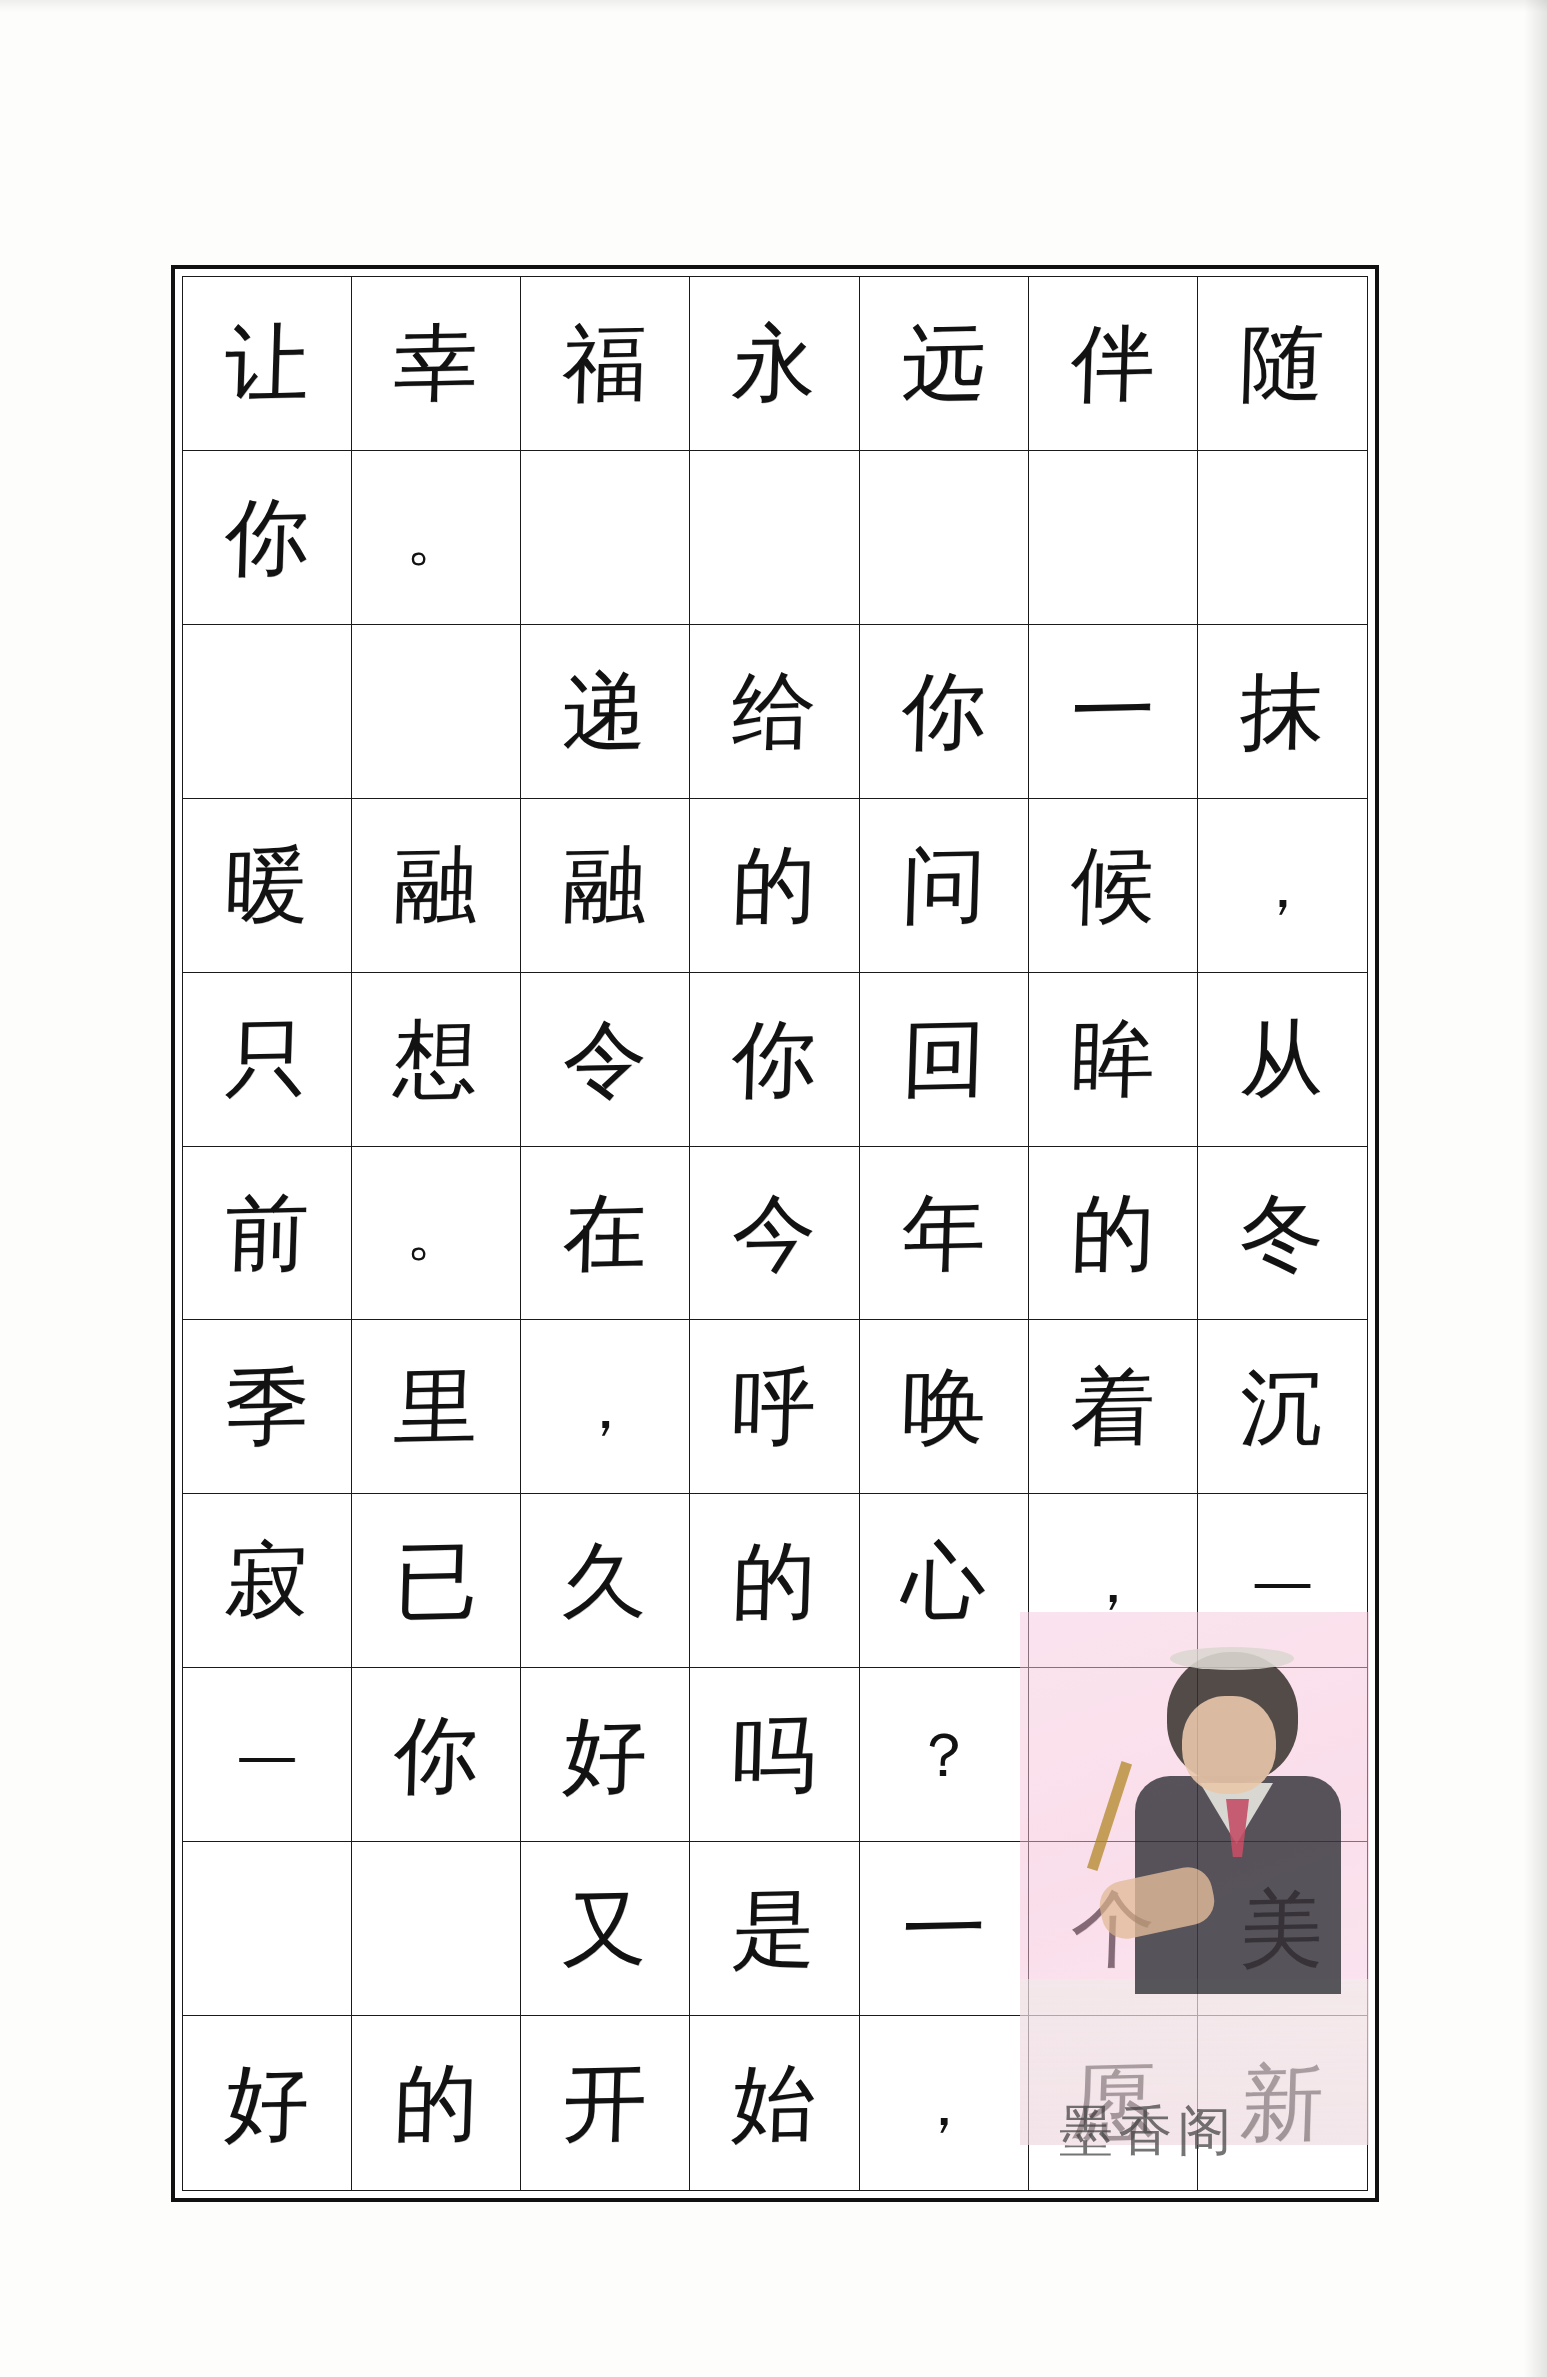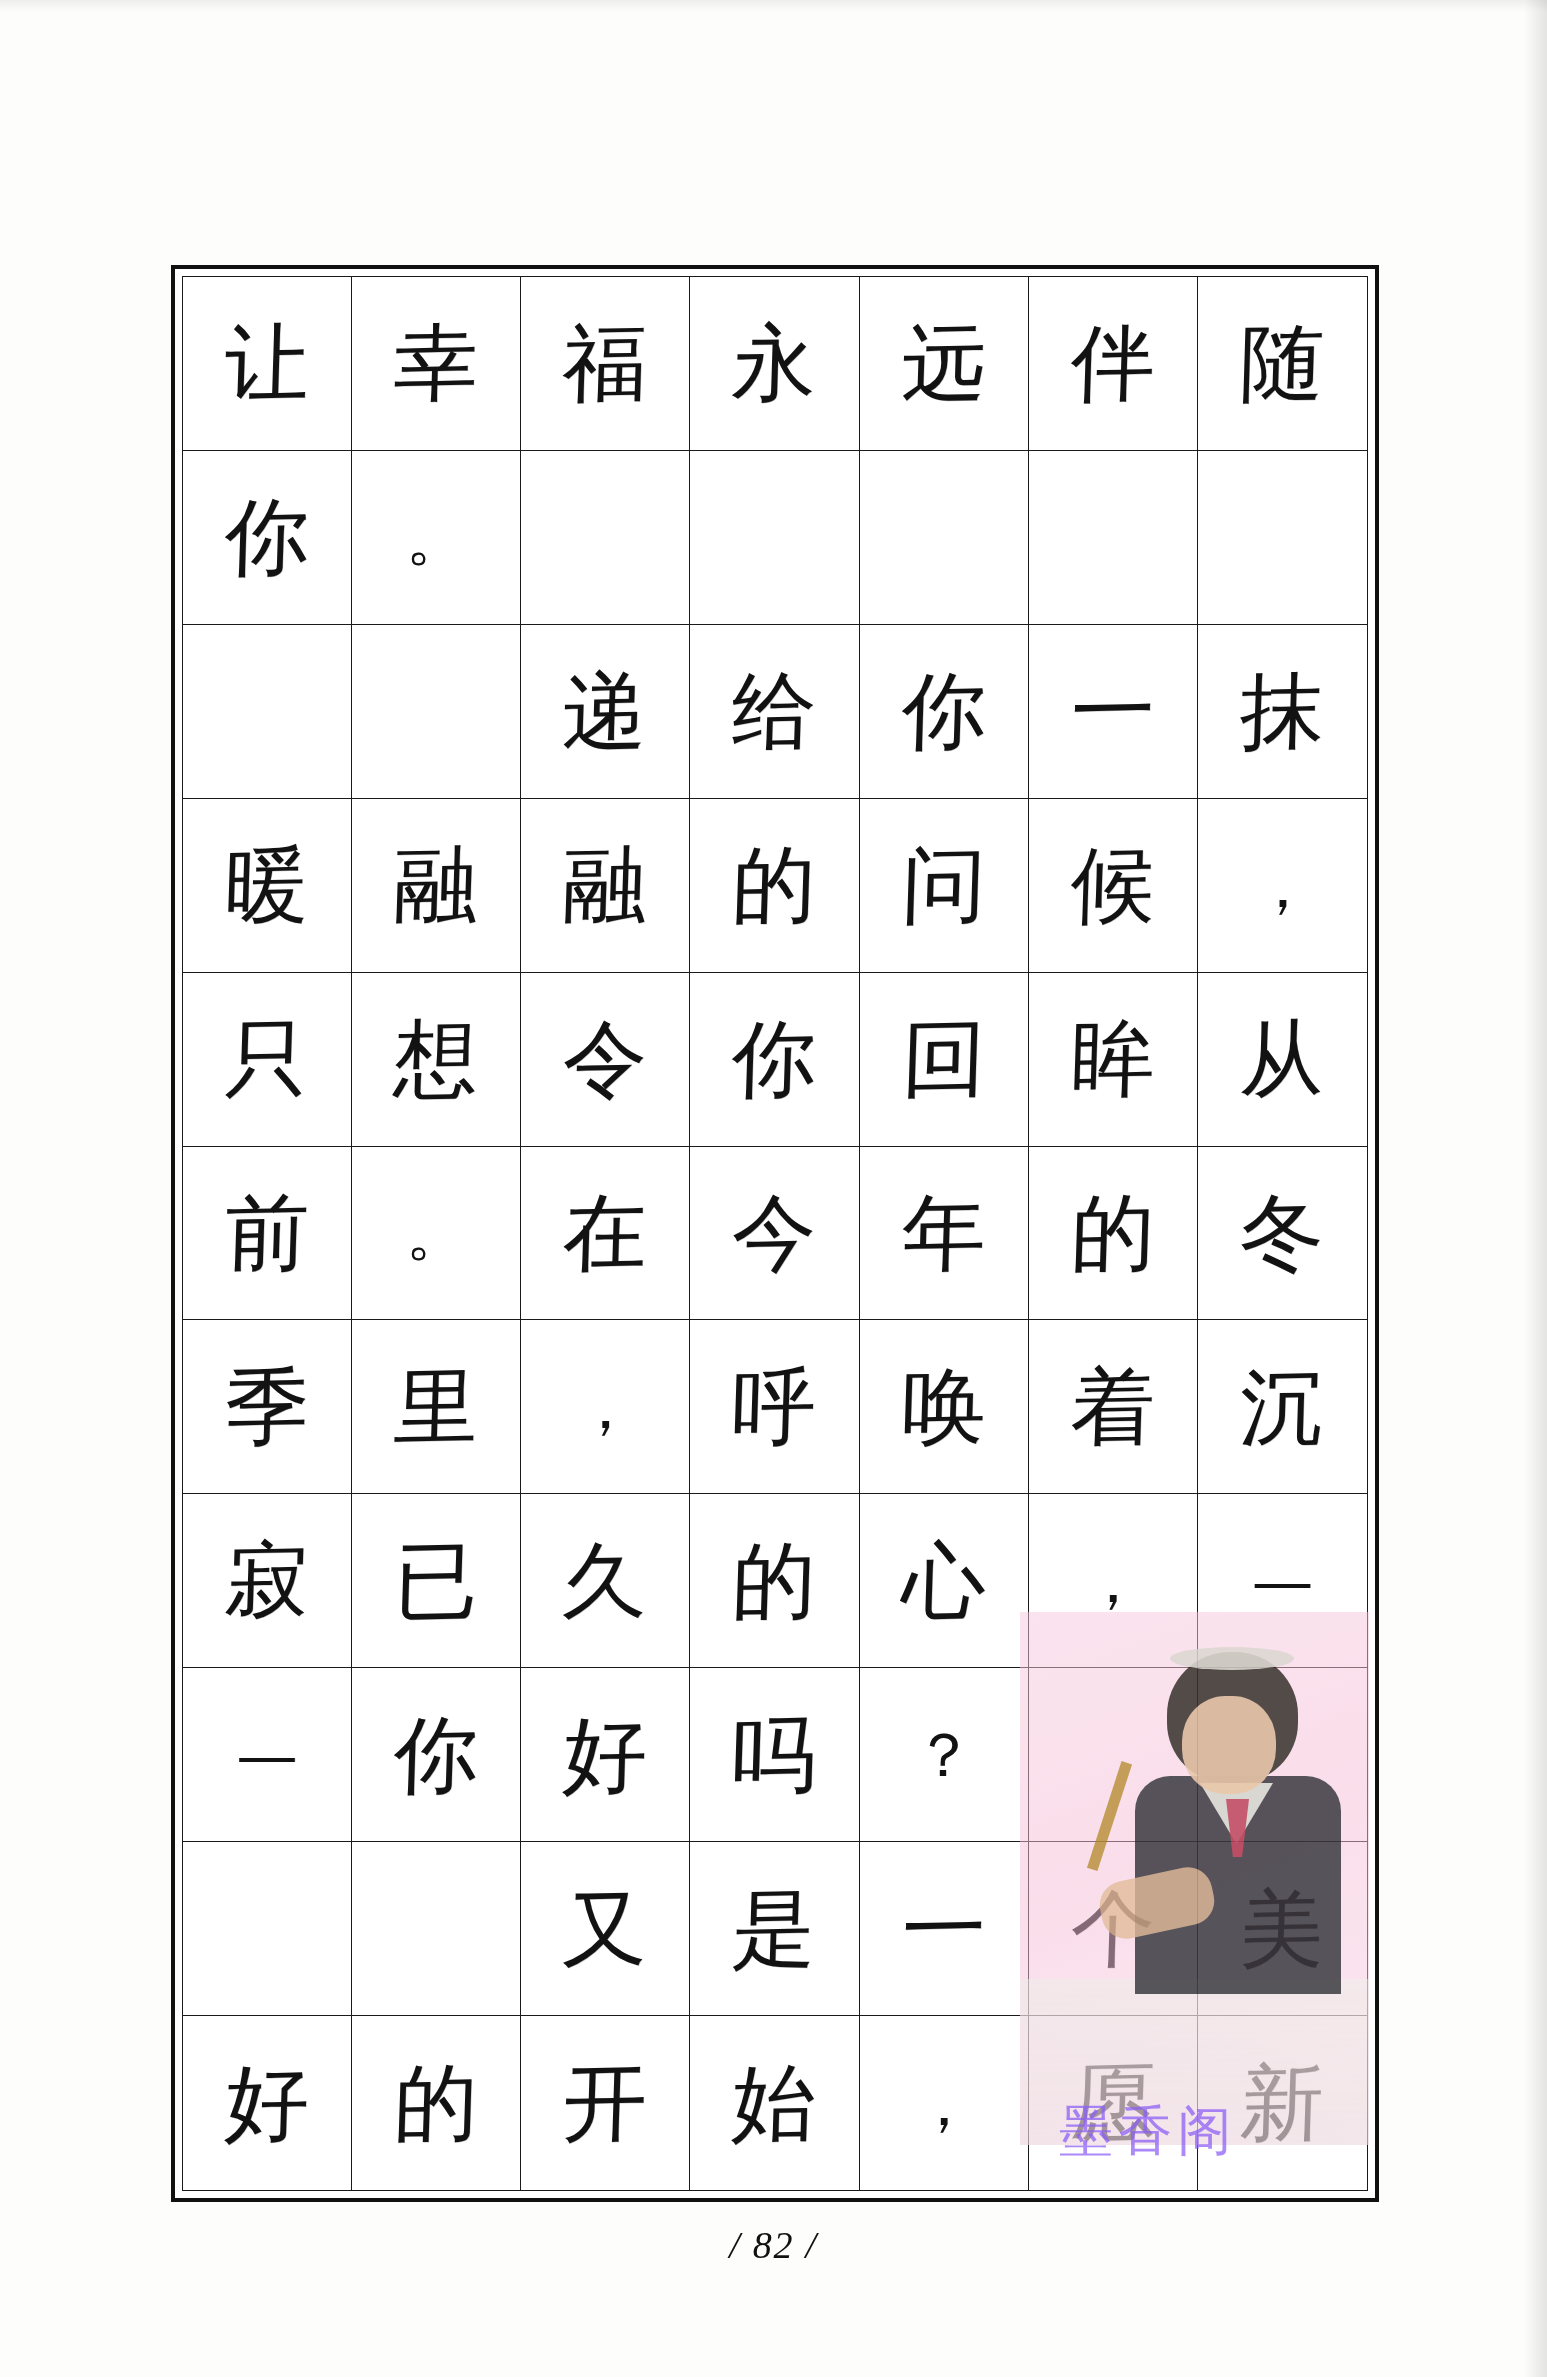--- a/index.html
+++ b/index.html
@@ -212,21 +212,21 @@
   }
 
   
   .studio-mark {
     position: absolute;
     left: 1059px;
     top: 2095px;
     font-family: Liberation Sans, sans-serif;
     font-size: 54px;
     letter-spacing: 5.2px;
-    color: #8b5cf6;
+    color: #404040;
     opacity: 0.72;
     white-space: nowrap;
   }
 </style>
 </head>
 <body>
 
 <div class="page">
   <div class="scan-edge-top"></div>
   <div class="scan-edge-right"></div>
@@ -453,15 +453,14 @@
     <div class="collar"></div>
     <div class="tie"></div>
     <div class="child-head"></div>
     <div class="child-face"></div>
     <div class="headband"></div>
     <div class="arm"></div>
   </div>
 
   <div class="studio-mark">墨香阁</div>
 
-  <div class="page-number">/ 82 /</div>
 </div>
 
 
 </body></html>

